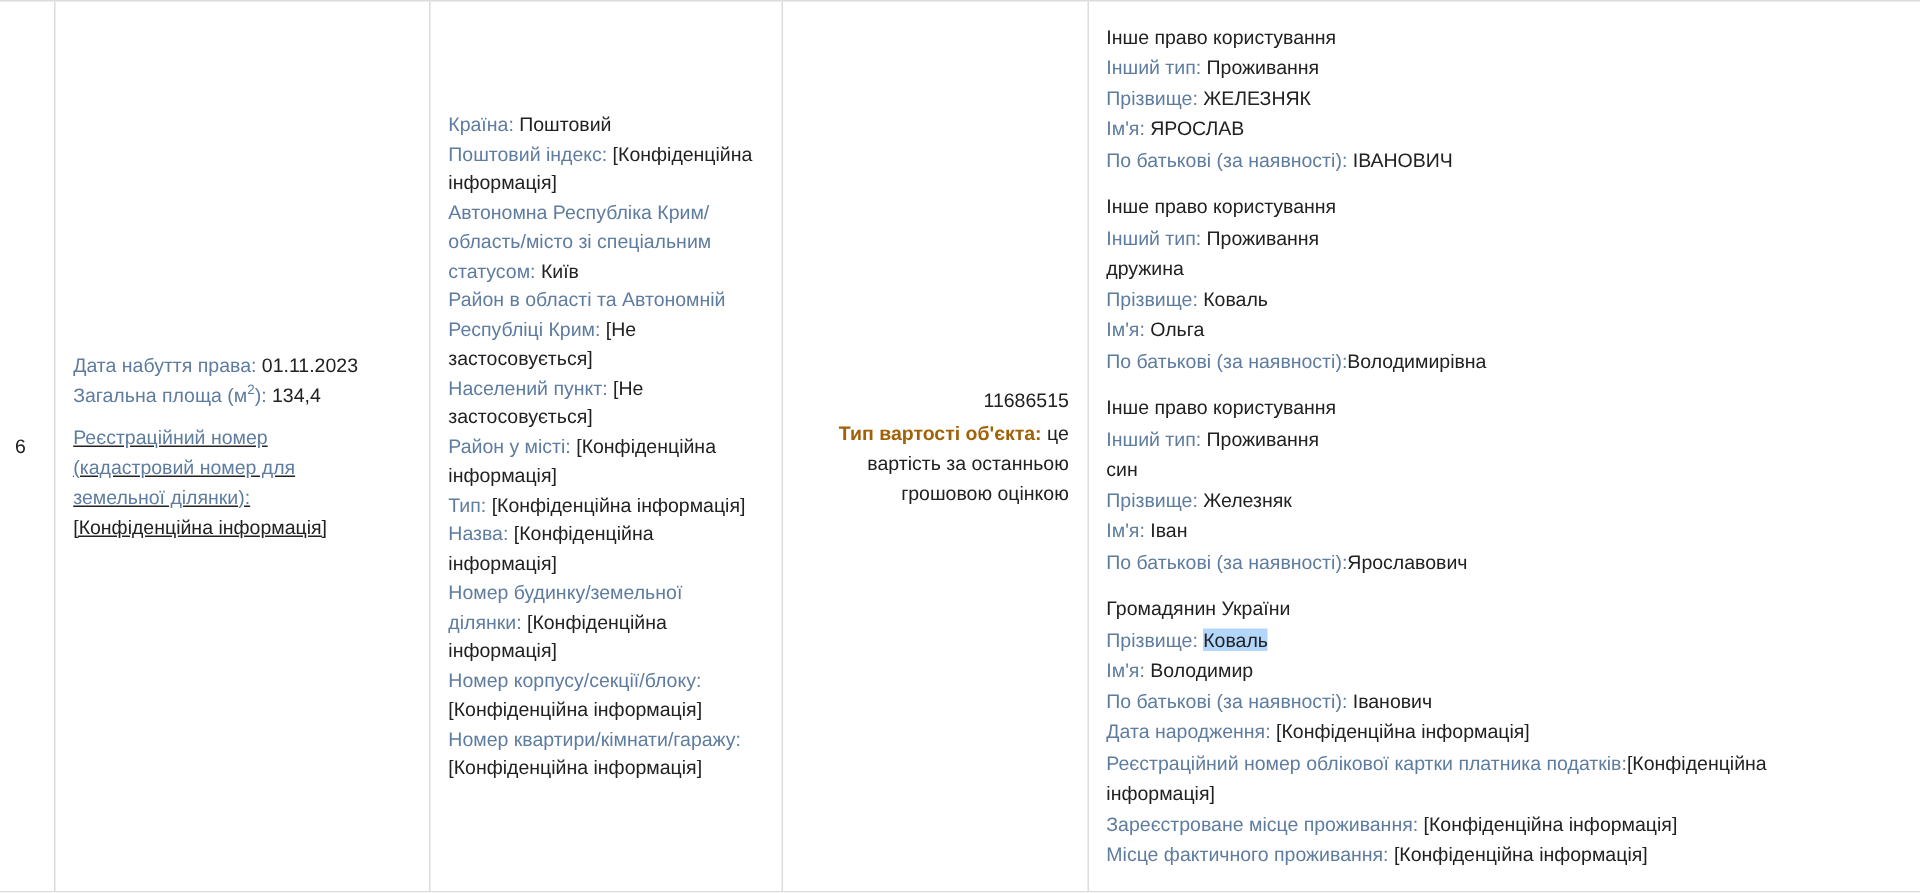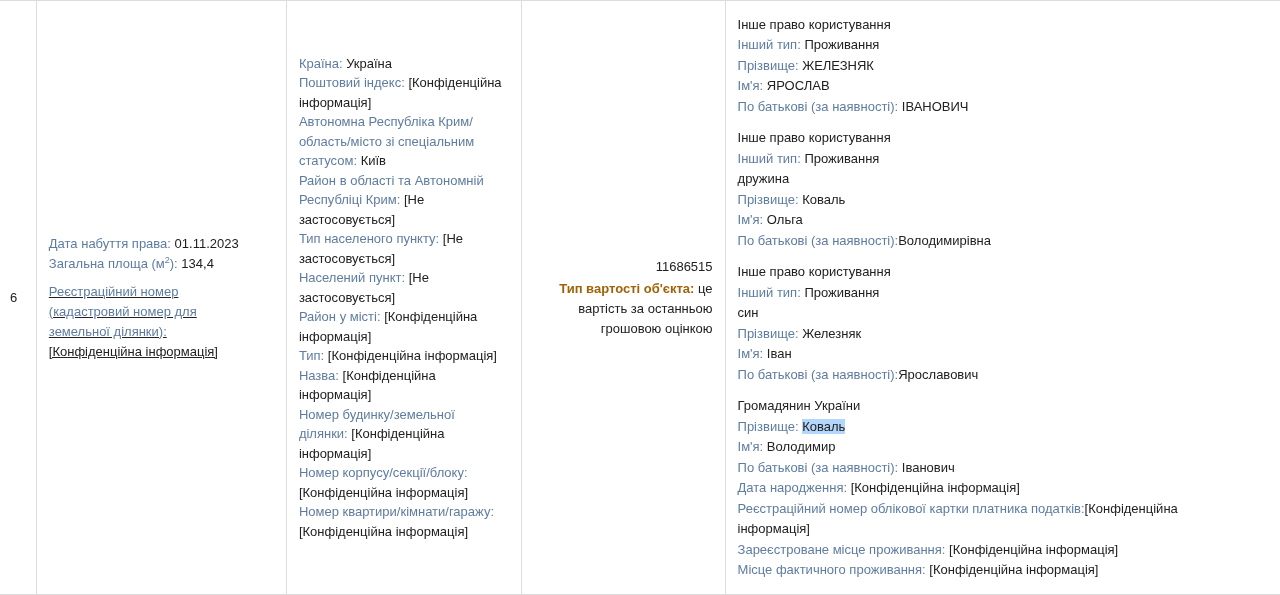--- a/index.html
+++ b/index.html
@@ -40,25 +40,24 @@
       <div class="line"><span class="lbl">Дата набуття права: </span><span class="val">01.11.2023</span></div>
       <div class="line"><span class="lbl"><span>Загальна площа (м</span><sup>2</sup><span>): </span></span><span class="val">134,4</span></div>
     </div>
     <div class="block">
       <div class="line"><span class="lbl">Реєстраційний номер (кадастровий номер для земельної ділянки): </span><span class="val">[Конфіденційна інформація]</span></div>
     </div>
   </div>
 
   <div class="col col-loc">
     <div class="content">
-      <div class="line"><span class="lbl">Країна: </span><span class="val">Україна</span></div>
+      <div class="line"><span class="lbl">Країна: </span><span class="val">Поштовий</span></div>
       <div class="line"><span class="lbl">Поштовий індекс: </span><span class="val">[Конфіденційна інформація]</span></div>
       <div class="line"><span class="lbl">Автономна Республіка Крим/область/місто зі спеціальним статусом: </span><span class="val">Київ</span></div>
       <div class="line"><span class="lbl">Район в області та Автономній Республіці Крим: </span><span class="val">[Не застосовується]</span></div>
-      <div class="line"><span class="lbl">Тип населеного пункту: </span><span class="val">[Не застосовується]</span></div>
       <div class="line"><span class="lbl">Населений пункт: </span><span class="val">[Не застосовується]</span></div>
       <div class="line"><span class="lbl">Район у місті: </span><span class="val">[Конфіденційна інформація]</span></div>
       <div class="line"><span class="lbl">Тип: </span><span class="val">[Конфіденційна інформація]</span></div>
       <div class="line"><span class="lbl">Назва: </span><span class="val">[Конфіденційна інформація]</span></div>
       <div class="line"><span class="lbl">Номер будинку/земельної ділянки: </span><span class="val">[Конфіденційна інформація]</span></div>
       <div class="line"><span class="lbl">Номер корпусу/секції/блоку: </span><span class="val">[Конфіденційна інформація]</span></div>
       <div class="line"><span class="lbl">Номер квартири/кімнати/гаражу: </span><span class="val">[Конфіденційна інформація]</span></div>
     </div>
   </div>
 

